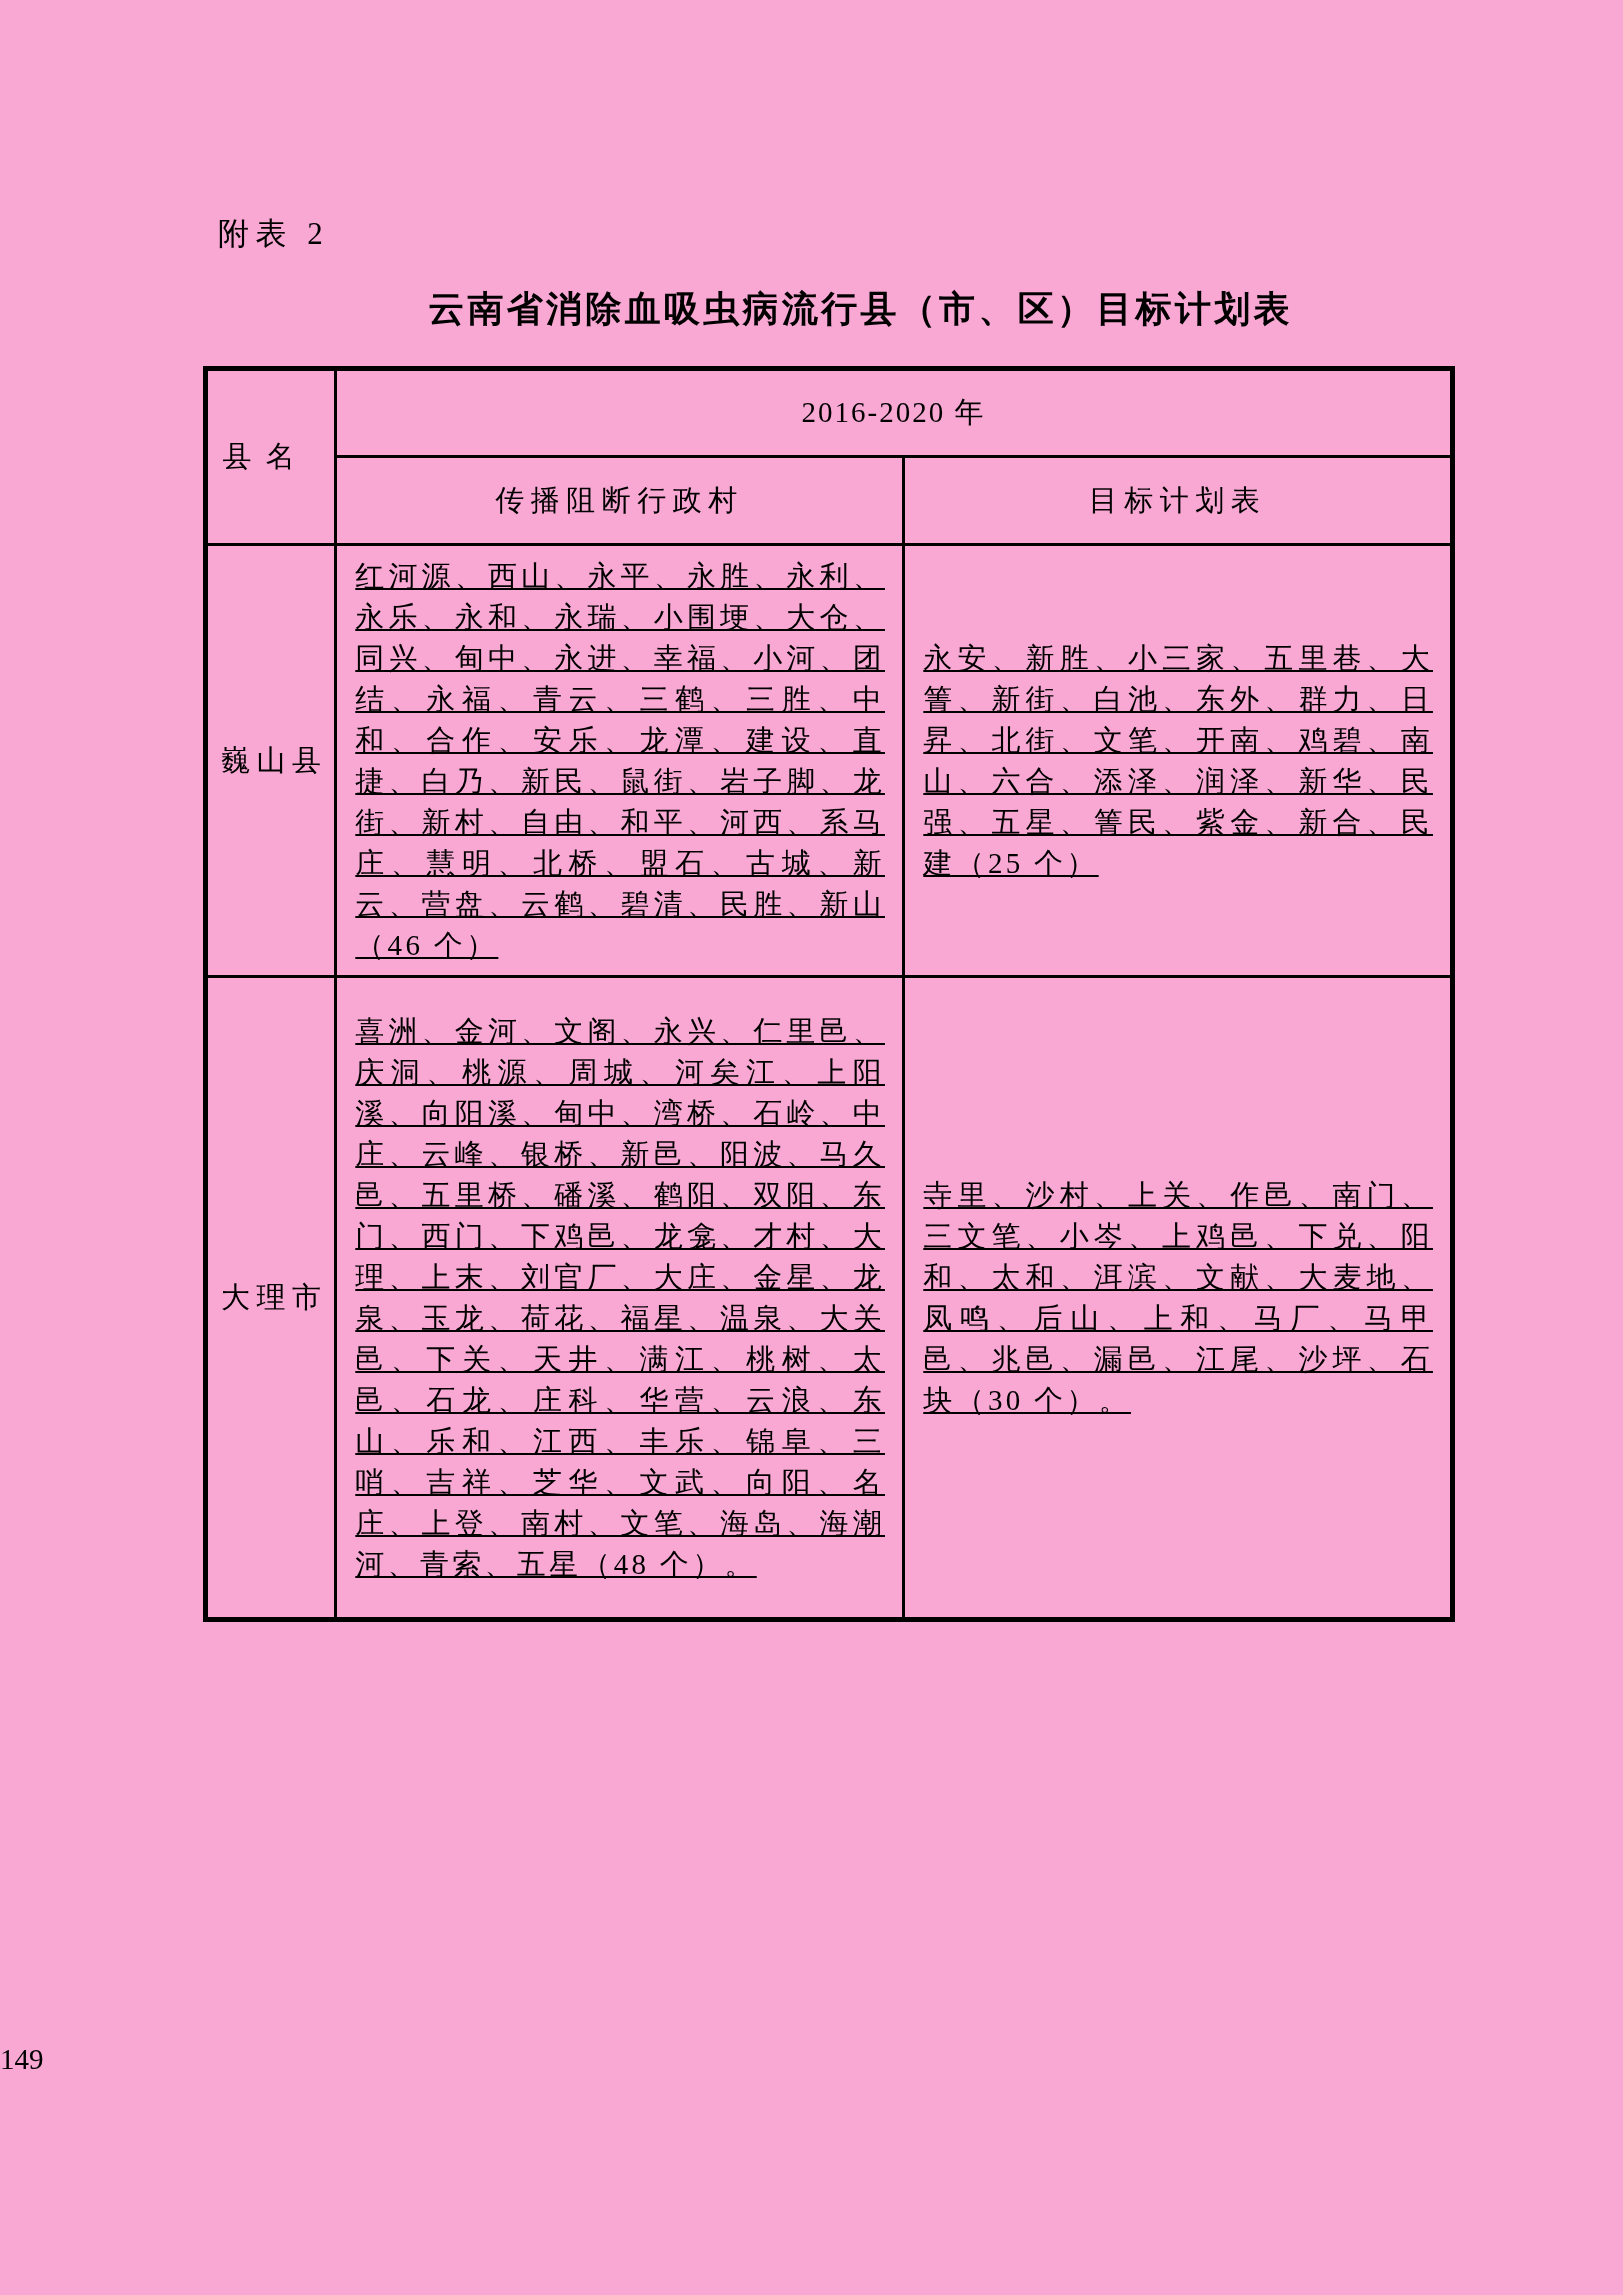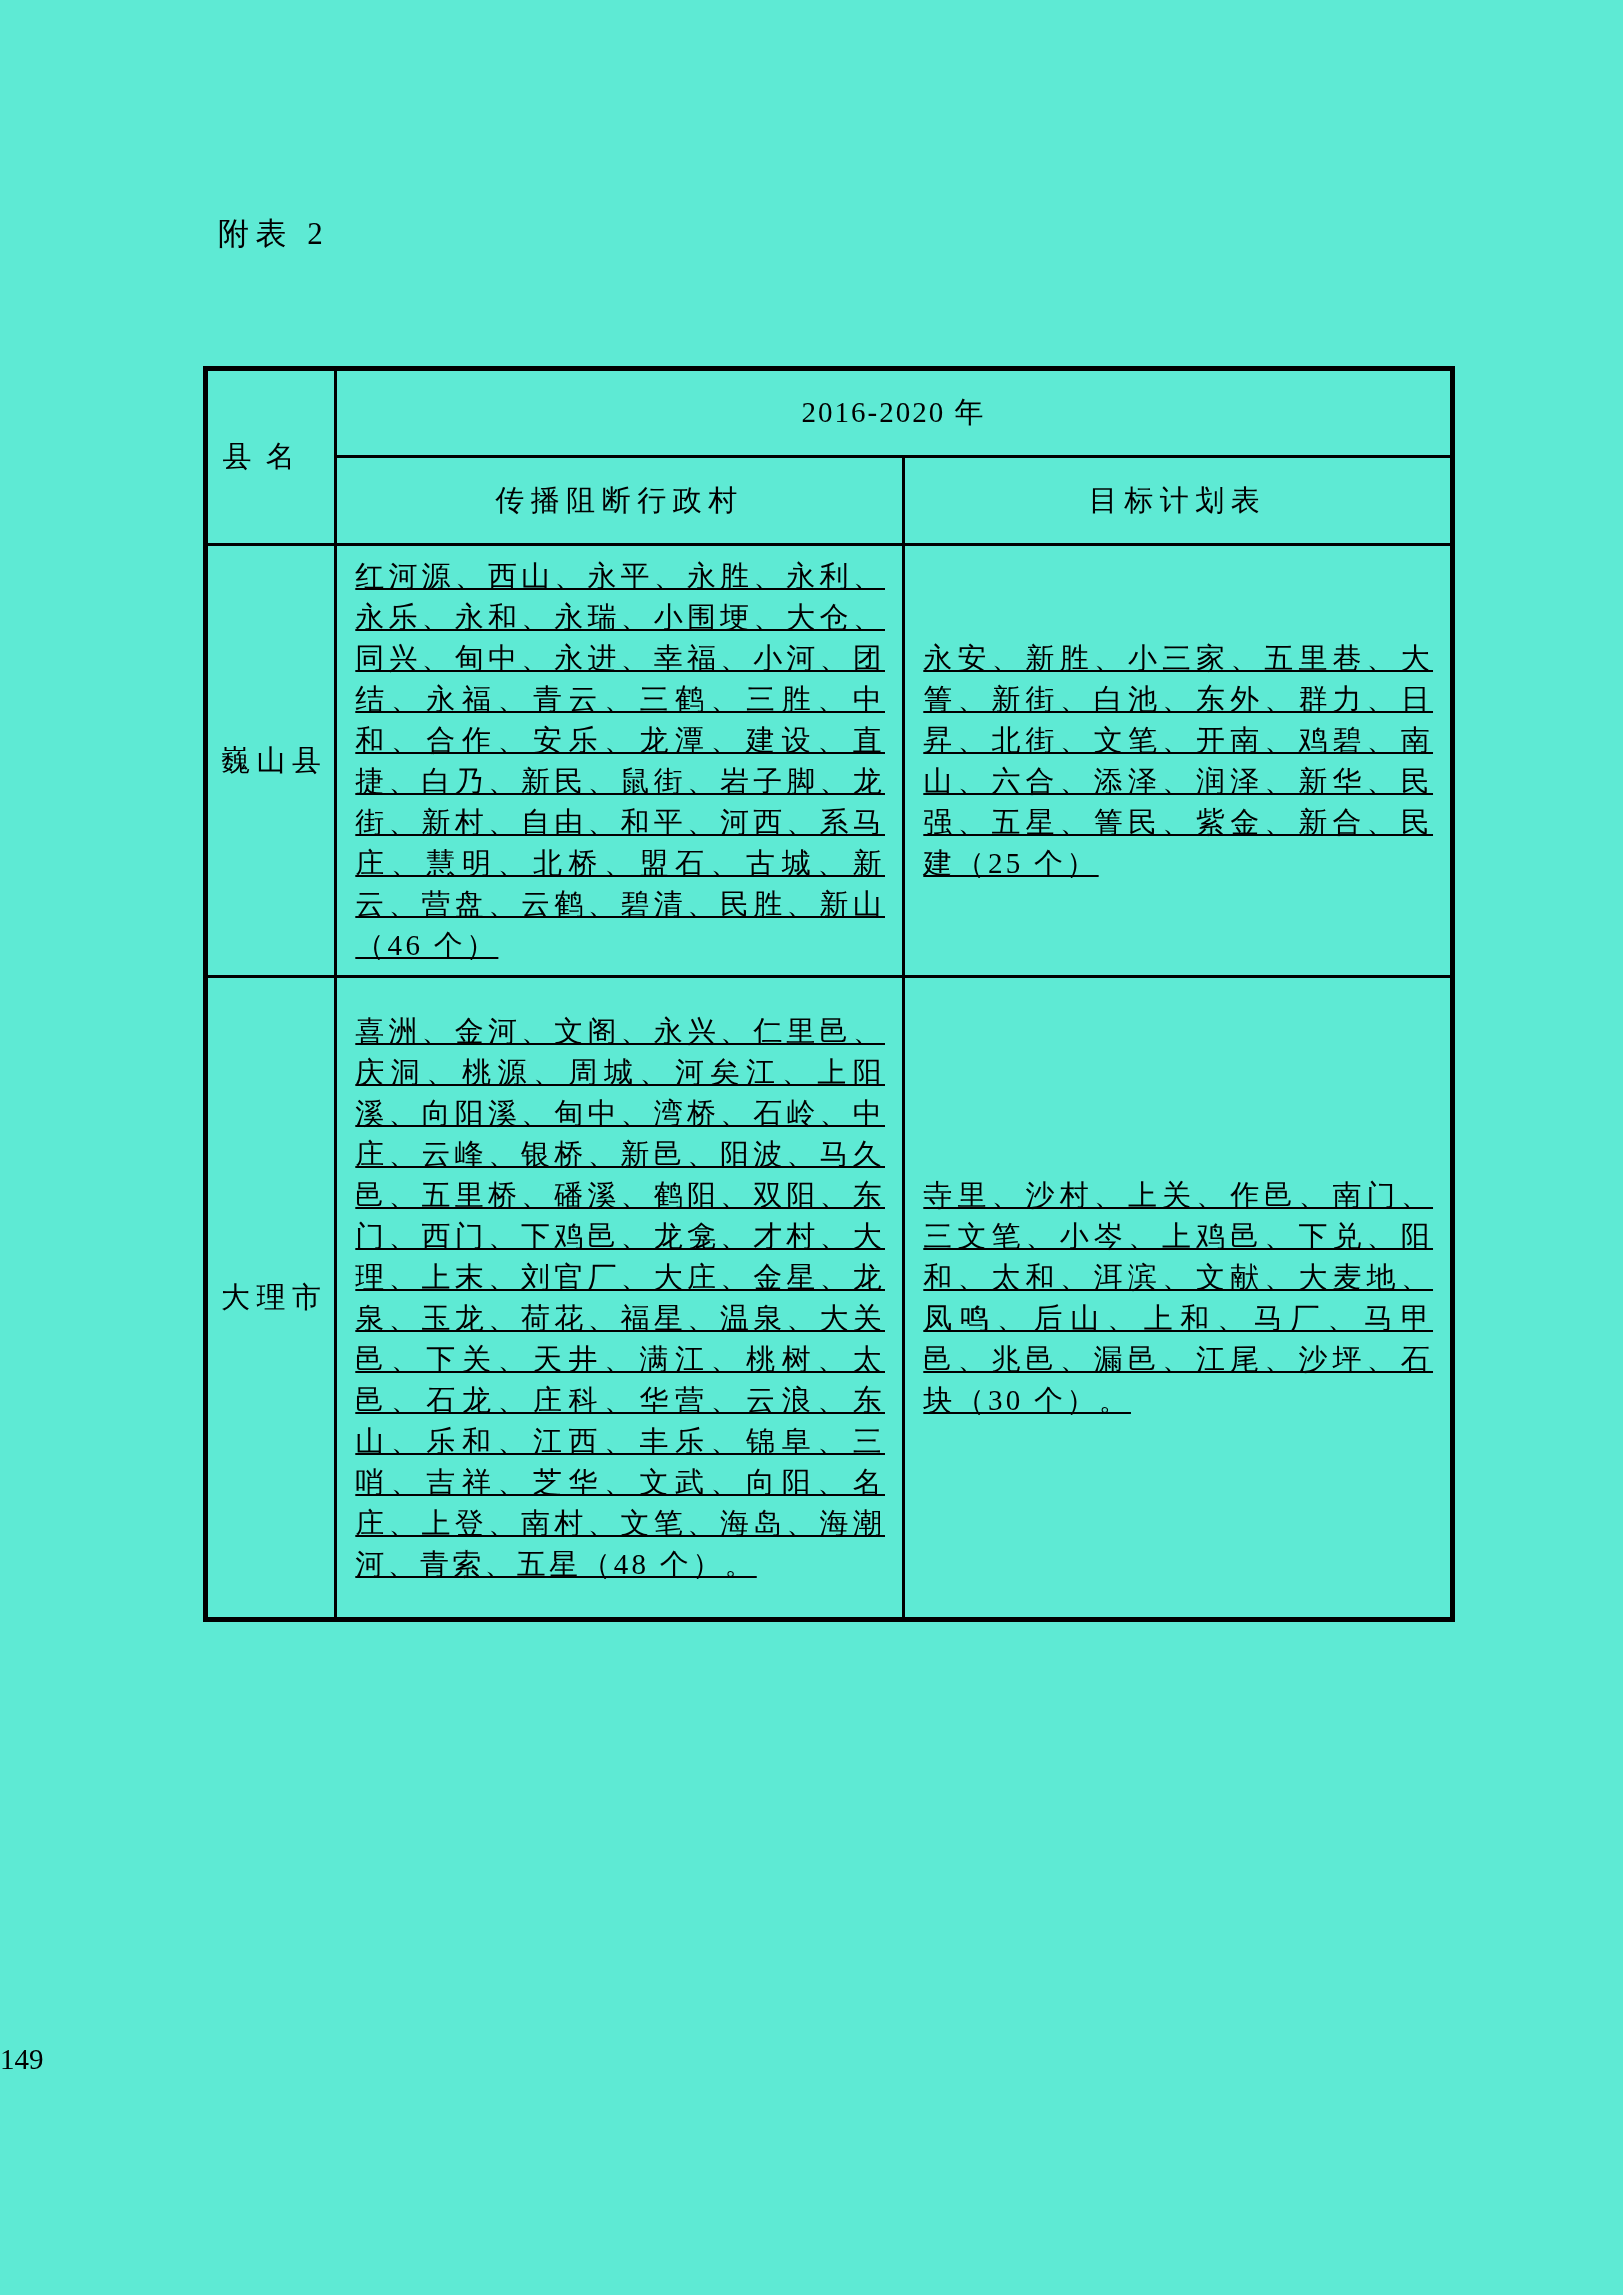--- a/index.html
+++ b/index.html
@@ -1,21 +1,21 @@
 <!DOCTYPE html>
 <html style="font-size:10.5px"><head>
 <meta charset="utf-8">
 <style>
   * { margin: 0; padding: 0; box-sizing: border-box; }
   html, body { background: #e8e8e8; }
   .page {
     position: relative;
     width: 1623px;
     height: 2295px;
-    background: #5eead4;
+    background: #f9a8d4;
     font-family: "Liberation Serif", serif;
     color: #000;
     margin: 0 auto;
     overflow: hidden;
   }
   .annex {
     position: absolute;
     left: 218px;
     top: 213px;
     font-size: 31px;
@@ -87,20 +87,21 @@
     font-size: 29px;
   }
 </style>
 </head>
 <body>
 
 <div class="page">
 
   <div class="annex">附表 2</div>
 
+  <div class="doc-title">云南省消除血吸虫病流行县（市、区）目标计划表</div>
 
   <table class="plan">
     <colgroup>
       <col style="width:130px">
       <col style="width:568px">
       <col style="width:549px">
     </colgroup>
     <tbody>
       <tr>
         <td rowspan="2" class="county-head">县名</td>

